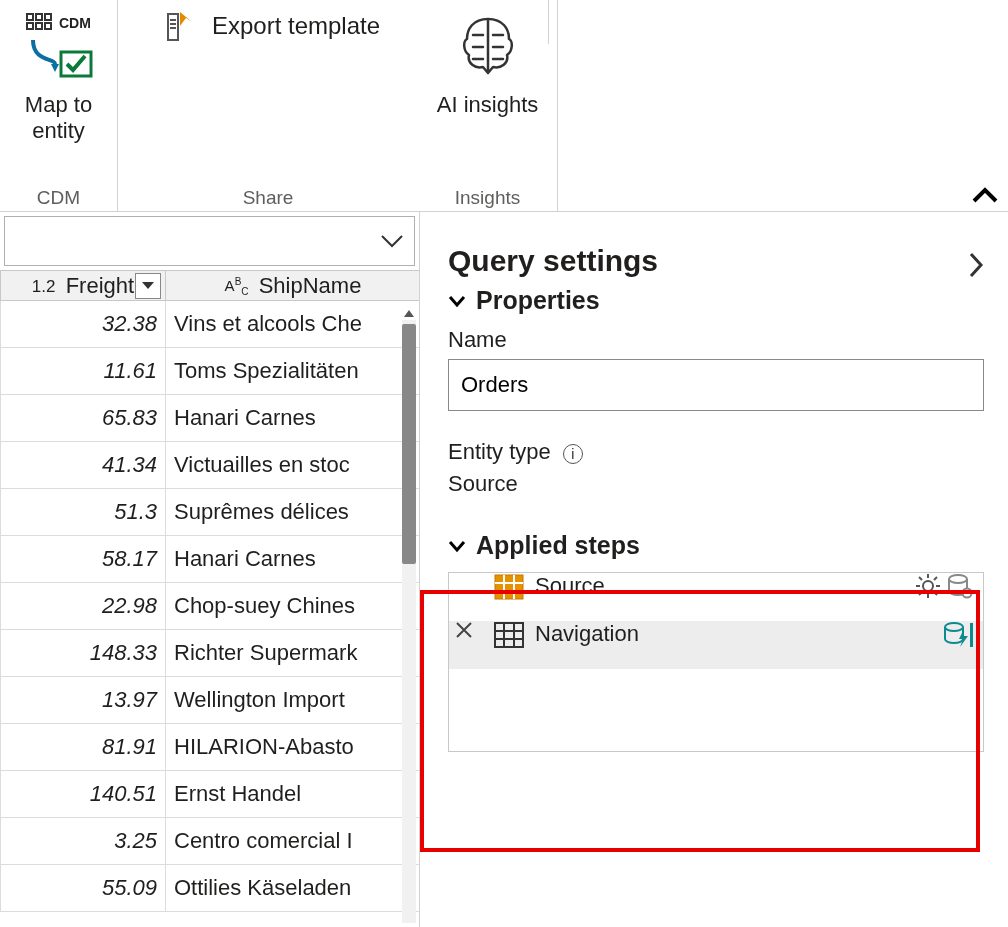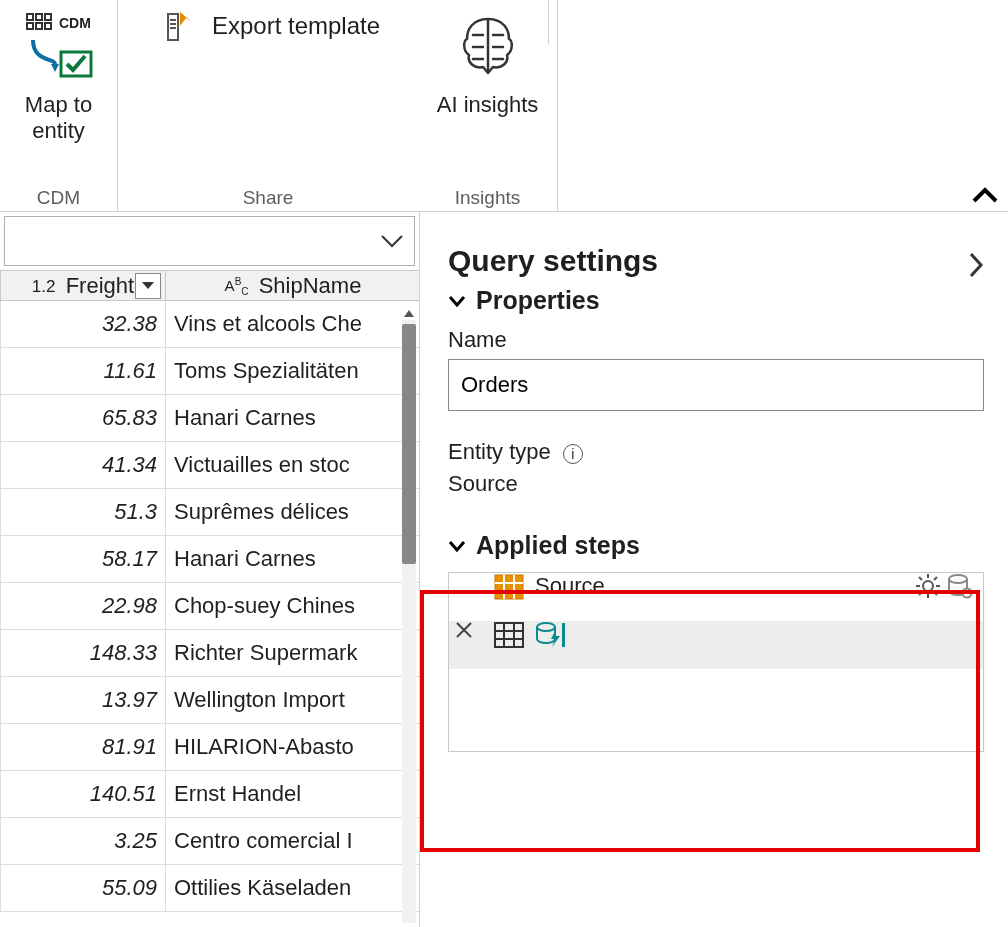--- a/index.html
+++ b/index.html
@@ -521,20 +521,21 @@
         </span>
         <span class="step-icon">
           <svg width="30" height="26" viewBox="0 0 30 26">
             <rect x="1" y="1" width="28" height="24" fill="none" stroke="#333" stroke-width="2"></rect>
             <line x1="1" y1="9" x2="29" y2="9" stroke="#333" stroke-width="2"></line>
             <line x1="1" y1="17" x2="29" y2="17" stroke="#333" stroke-width="2"></line>
             <line x1="10" y1="1" x2="10" y2="25" stroke="#333" stroke-width="2"></line>
             <line x1="20" y1="1" x2="20" y2="25" stroke="#333" stroke-width="2"></line>
           </svg>
         </span>
+        <span class="step-name">Navigation</span>
         <span class="tail">
           <span>
             <svg width="30" height="28" viewBox="0 0 30 28">
               <ellipse cx="11" cy="6" rx="9" ry="4" fill="none" stroke="#0b8a8f" stroke-width="2"></ellipse>
               <path d="M2 6 V18 a9 4 0 0 0 18 0 V6" fill="none" stroke="#0b8a8f" stroke-width="2"></path>
               <path d="M20 10 L16 18 L20 18 L17 26 L25 15 L21 15 Z" fill="#0b8a8f"></path>
               <rect x="27" y="2" width="3" height="24" fill="#0b8a8f"></rect>
             </svg>
           </span>
         </span>

